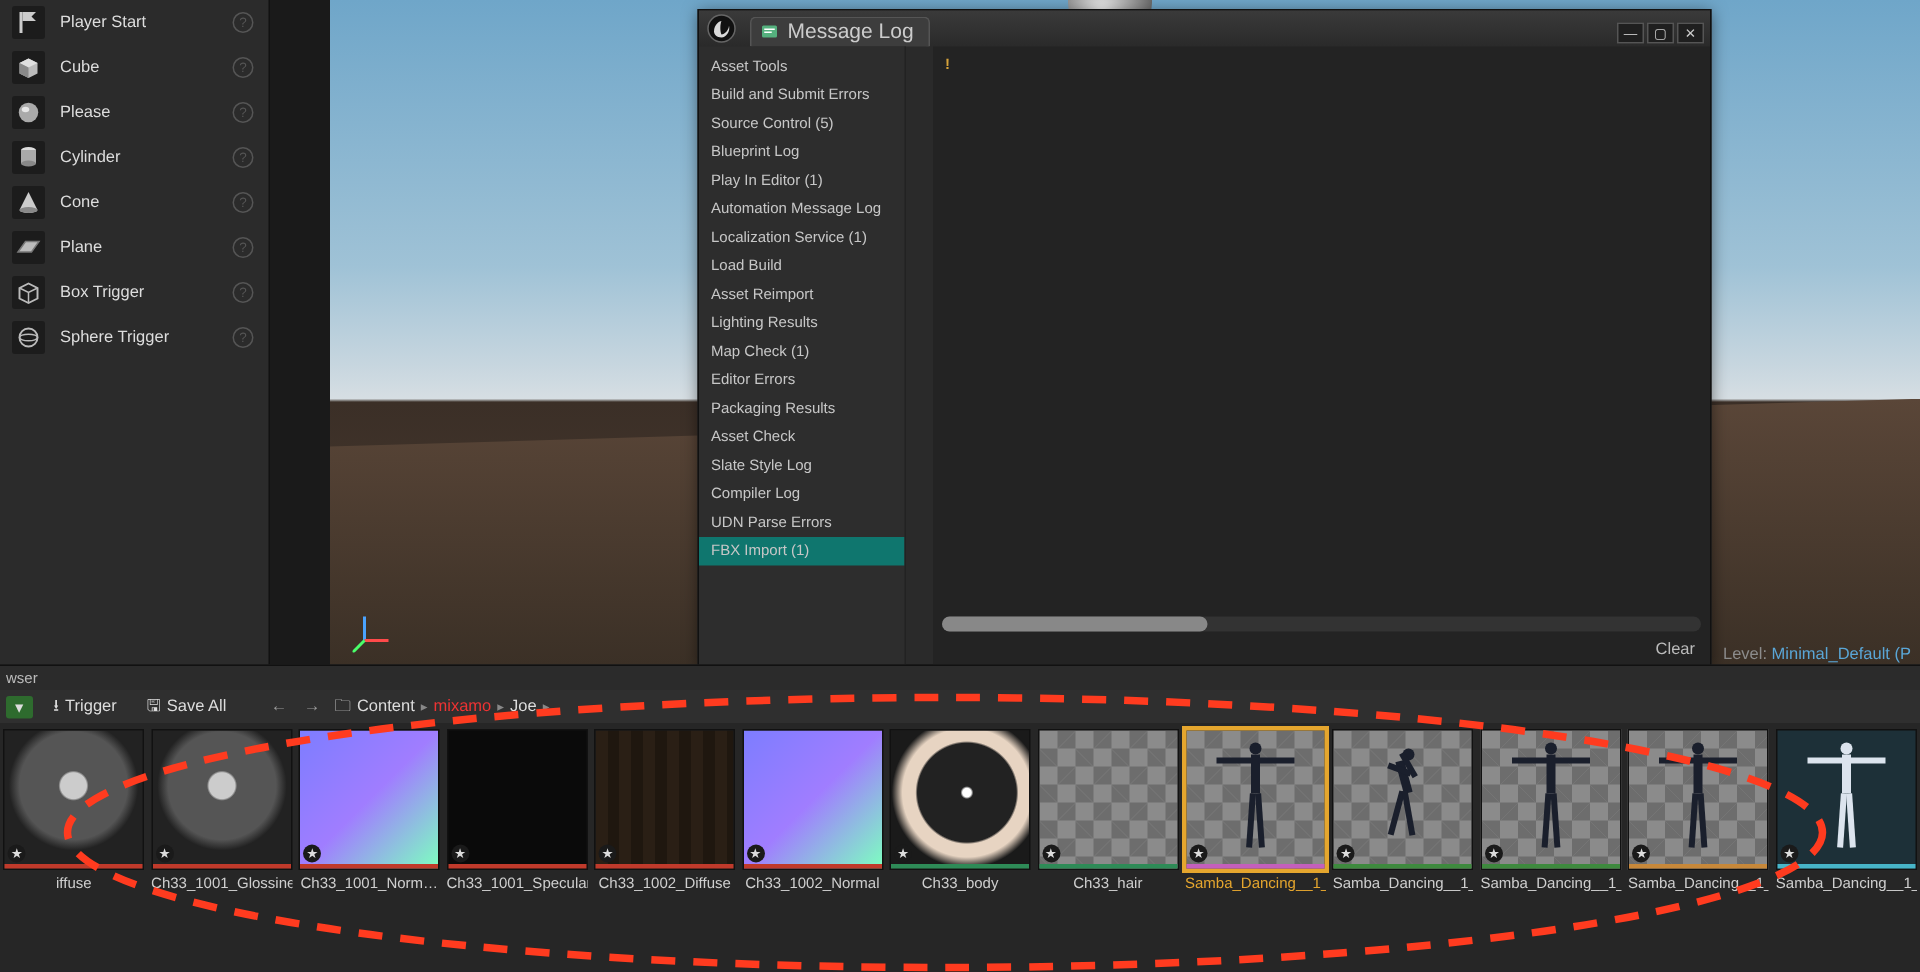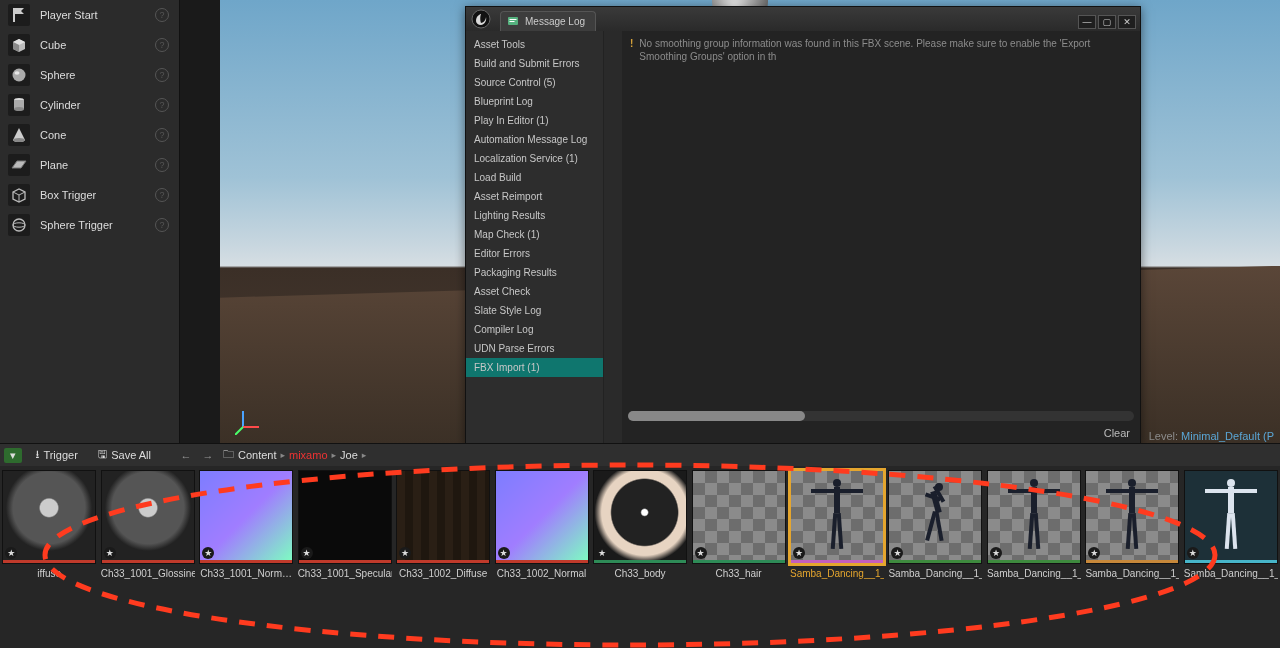--- a/index.html
+++ b/index.html
@@ -56,24 +56,24 @@
   .msglog-titlebar {
     height: 24px; background: linear-gradient(#3a3a3a,#2a2a2a); display: flex; align-items: flex-end;
     padding-left: 4px; padding-right: 4px;
   }
   .ue-logo {
     width: 22px; height: 22px; margin-right: 8px; margin-bottom: 1px;
     display: flex; align-items: center; justify-content: center;
   }
   .ue-logo svg { width: 20px; height: 20px; }
   .msglog-tab {
-    display: flex; align-items: center; gap: 6px;
+    display: flex; align-items: flex-end; gap: 6px;
     background: #3d3d3d; border: 1px solid #555; border-bottom: none;
     border-radius: 4px 4px 0 0; padding: 3px 10px 3px 6px; height: 20px;
-    color: #ccc; font-size: 10px;
+    color: #ccc; font-size: 14px;
   }
   .msglog-tab svg { width: 12px; height: 12px; }
   .msglog-wincontrols { margin-left: auto; display: flex; gap: 2px; margin-bottom: 2px; }
   .wc-btn {
     width: 18px; height: 14px; background: #1f1f1f; border: 1px solid #555;
     color: #ccc; font-size: 9px; display: flex; align-items: center; justify-content: center;
     cursor: pointer;
   }
   .msglog-body { flex: 1; display: flex; min-height: 0; gap: 18px; }
   .msglog-cats {
@@ -263,21 +263,21 @@
         <div class="actor-label">Cube</div>
         <div class="actor-help">?</div>
       </div>
       <div class="actor-item">
         <div class="actor-icon">
           <svg viewBox="0 0 18 18">
             <circle cx="9" cy="9" r="6.5" fill="#aaa"></circle>
             <ellipse cx="7" cy="7" rx="2.5" ry="1.8" fill="#e6e6e6"></ellipse>
           </svg>
         </div>
-        <div class="actor-label">Sphere</div>
+        <div class="actor-label">Please</div>
         <div class="actor-help">?</div>
       </div>
       <div class="actor-item">
         <div class="actor-icon">
           <svg viewBox="0 0 18 18">
             <ellipse cx="9" cy="4" rx="5" ry="2" fill="#ddd"></ellipse>
             <rect x="4" y="4" width="10" height="9" fill="#aaa"></rect>
             <ellipse cx="9" cy="13" rx="5" ry="2" fill="#888"></ellipse>
           </svg>
         </div>
@@ -364,31 +364,31 @@
           <div class="msglog-cat">Packaging Results</div>
           <div class="msglog-cat">Asset Check</div>
           <div class="msglog-cat">Slate Style Log</div>
           <div class="msglog-cat">Compiler Log</div>
           <div class="msglog-cat">UDN Parse Errors</div>
           <div class="msglog-cat selected">FBX Import (1)</div>
         </div>
       <div class="msglog-msgs">
         <div class="msg-row">
           <span class="warn">!</span>
-          <span>No smoothing group information was found in this FBX scene.  Please make sure to enable the 'Export Smoothing Groups' option in th</span>
         </div>
         <div class="msg-scroll">
             <div class="thumb"></div>
           </div>
         <div class="msglog-footer">Clear</div>
       </div>
     </div>
   </div>
 
   <div class="cbrowser">
+    <div class="cb-tabbar">wser</div>
     <div class="cb-toolbar">
       <div class="cb-btn green">
           <span>▾</span>
         </div>
       <div class="cb-btn">
         <span>⭳</span>
         <span>Trigger</span>
       </div>
       <div class="cb-btn">
         <span>🖫</span>

